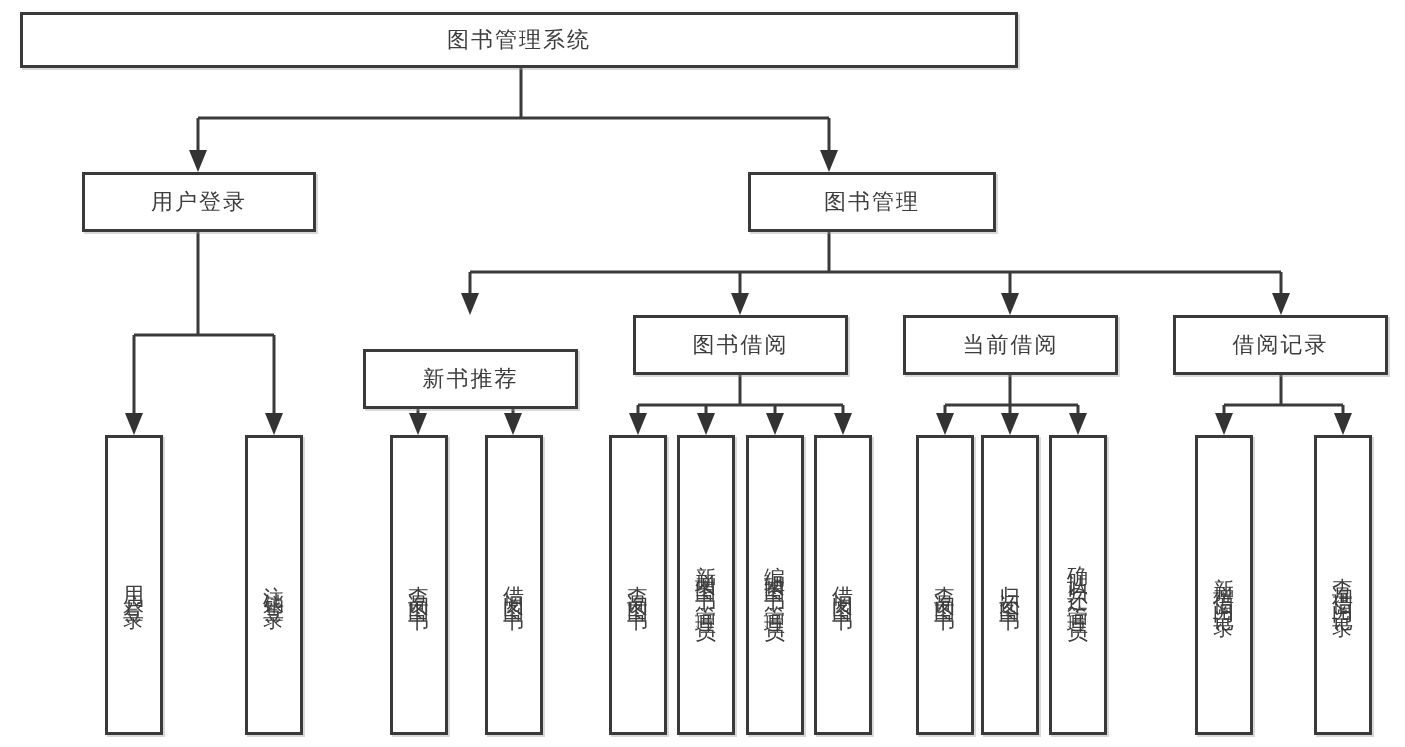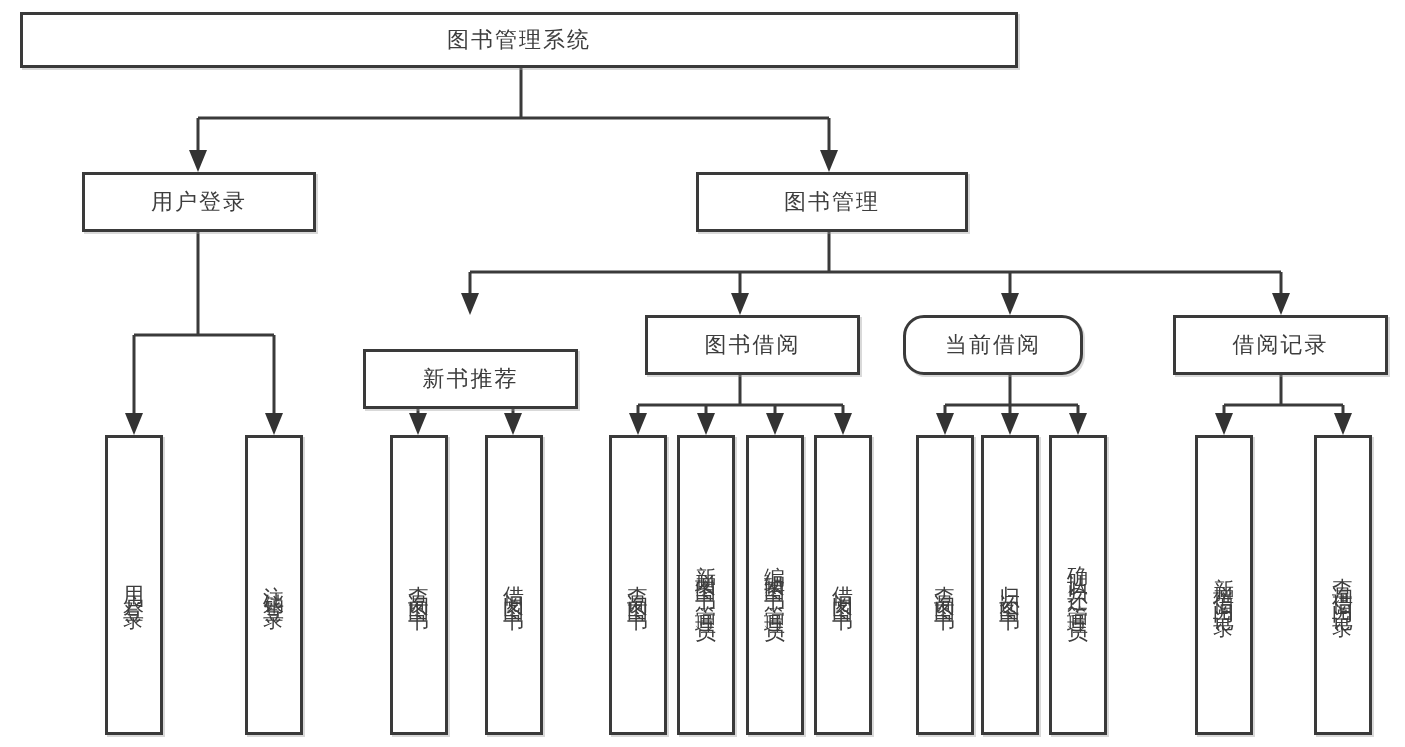--- a/index.html
+++ b/index.html
@@ -107,25 +107,25 @@
       <polygon points="1001,413 1019,413 1010,435"></polygon>
       <polygon points="1069,413 1087,413 1078,435"></polygon>
       <polygon points="1215,413 1233,413 1224,435"></polygon>
       <polygon points="1334,413 1352,413 1343,435"></polygon>
     </g>
   </svg>
 
   <div class="box hbox" style="left:20px; top:12px; width:998px; height:56px;">图书管理系统</div>
 
   <div class="box hbox lvl23" style="left:82px; top:172px; width:234px;">用户登录</div>
-  <div class="box hbox lvl23" style="left:696px; top:172px; width:272px;">图书管理</div>
+  <div class="box hbox lvl23" style="left:748px; top:172px; width:248px;">图书管理</div>
 
   <div class="box hbox lvl23" style="left:363px; top:315px; width:215px;margin-top:34px;">新书推荐</div>
-  <div class="box hbox lvl23" style="left:633px; top:315px; width:215px;margin-left:12px;">图书借阅</div>
-  <div class="box hbox lvl23" style="left:903px; top:315px; width:180px;border-radius:21px;">当前借阅</div>
+  <div class="box hbox lvl23" style="left:633px; top:315px; width:215px;">图书借阅</div>
+  <div class="box hbox lvl23" style="left:903px; top:315px; width:215px;">当前借阅</div>
   <div class="box hbox lvl23" style="left:1173px; top:315px; width:215px;">借阅记录</div>
 
   <div class="box vbox" style="left:105px;">用户登录</div>
   <div class="box vbox" style="left:245px;">注销登录</div>
 
   <div class="box vbox" style="left:390px;">查询图书</div>
   <div class="box vbox" style="left:485px;">借阅图书</div>
 
   <div class="box vbox" style="left:609px;">查询图书</div>
   <div class="box vbox" style="left:677px;">新增图书（管理员）</div>

